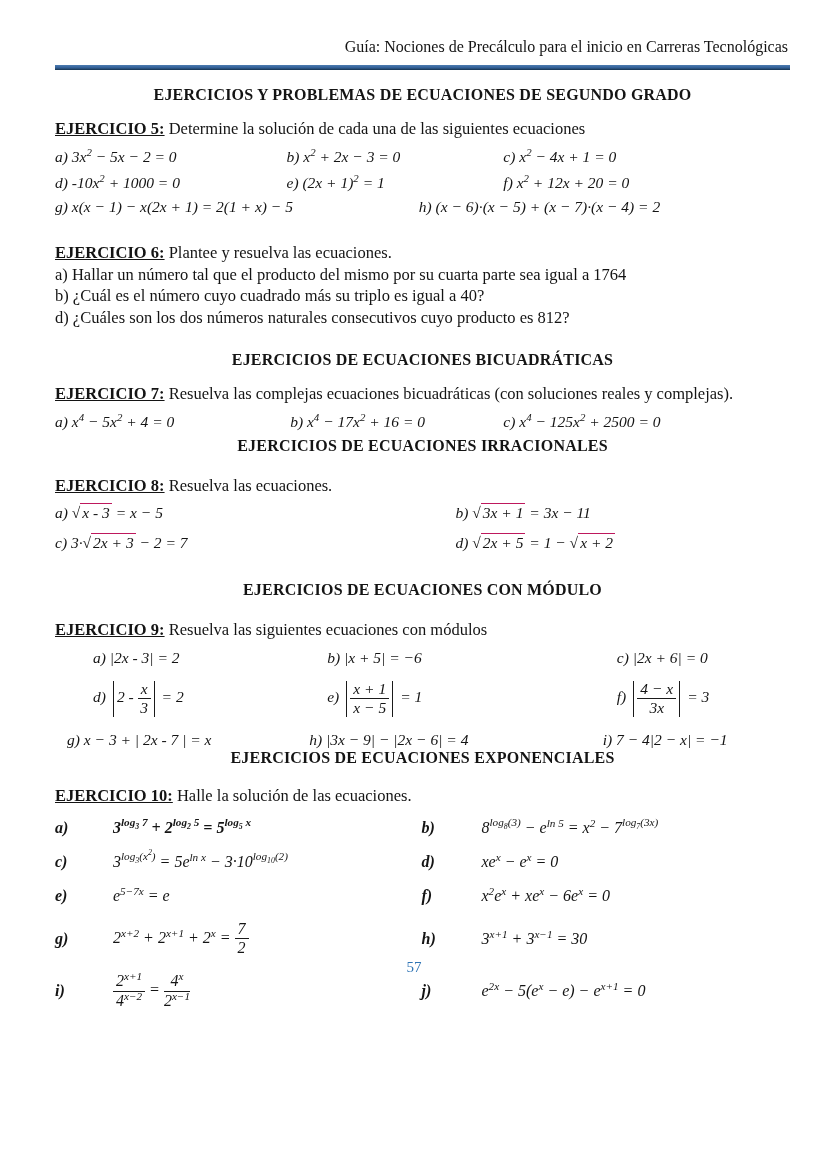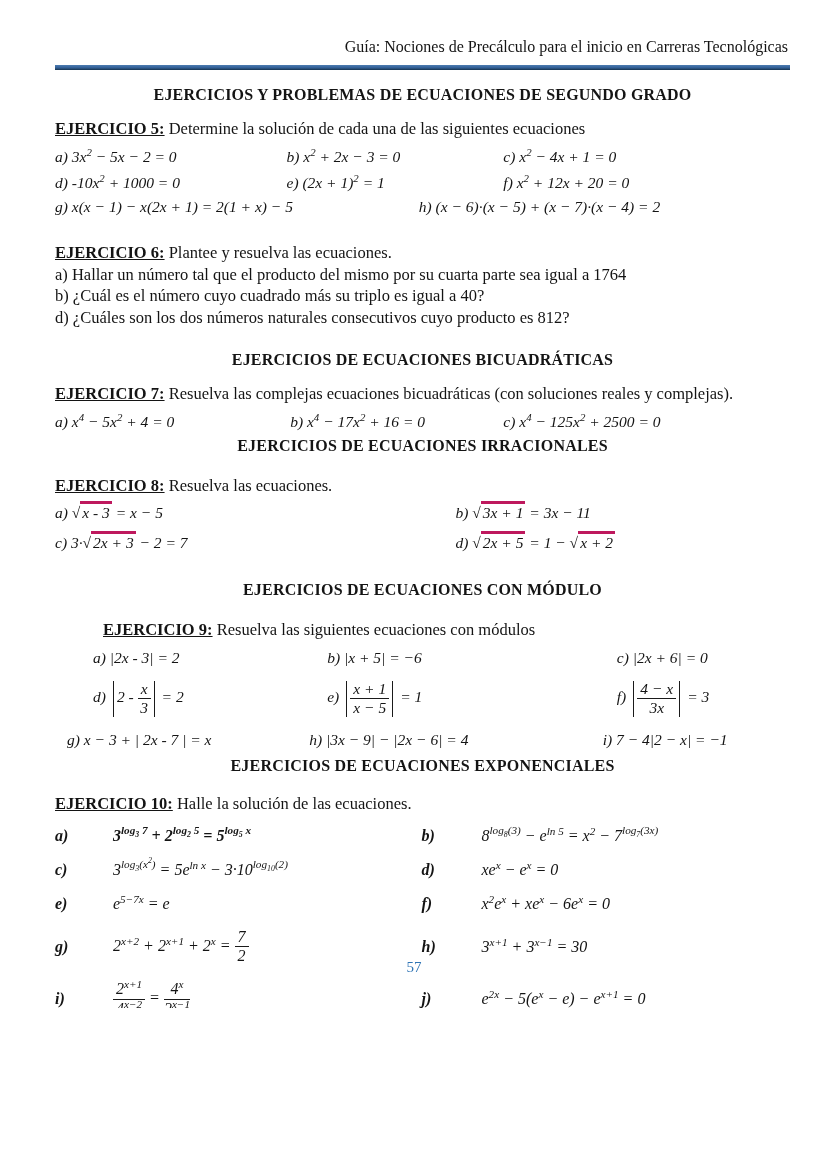--- a/index.html
+++ b/index.html
@@ -50,21 +50,21 @@
   .ej9g .r3c2{ padding-left:8px;  }
   .ej9g .r3c3{ padding-left:48px; }
   .ej10g { grid-template-columns:58px 1fr 60px 1fr; row-gap:16px; margin-top:12px; }
   .ej10-label { font-weight:bold; font-style:italic; font-size:16px; }
   .ej10g .math { font-size:16px; }
   
   .frac { display:inline-block; vertical-align:middle; text-align:center; line-height:1.05; }
   .frac .fn { display:block; border-bottom:1px solid #1a1a1a; padding:0 3px 1px; }
   .frac .fd { display:block; padding-top:1px; }
   
-  .rad { border-top:3px solid #be185d; padding:0 2px; }
+  .rad { border-top:1px solid #be185d; padding:0 2px; }
   
   .vbar { display:inline-block; width:1.2px; background:#1a1a1a; height:2.3em; vertical-align:middle; margin:0 3px; }
   
   .page-number {
     position:absolute; left:0; right:0; bottom:32px;
     text-align:center; font-size:15px; color:#2e74b5;
     font-family:"Liberation Serif","DejaVu Serif",serif;
   }
 </style>
 </head>
@@ -112,34 +112,34 @@
   <p class="para" style="margin-top:20px;"><span class="exlabel">EJERCICIO 8:</span><span> Resuelva las ecuaciones.</span></p>
   <div class="eq-grid ej8g">
     <span class="math">a) √<span class="rad">x - 3</span> = x − 5</span>
     <span class="math">b) √<span class="rad">3x + 1</span> = 3x − 11</span>
     <span class="math">c) 3·√<span class="rad">2x + 3</span> − 2 = 7</span>
     <span class="math">d) √<span class="rad">2x + 5</span> = 1 − √<span class="rad">x + 2</span></span>
   </div>
 
   <h2 class="section-title" style="margin-top:29px;">EJERCICIOS DE ECUACIONES CON MÓDULO</h2>
 
-  <p class="para" style="margin-top:20px;margin-left:48px;"><span class="exlabel">EJERCICIO 9:</span><span> Resuelva las siguientes ecuaciones con módulos</span></p>
+  <p class="para" style="margin-top:20px;"><span class="exlabel">EJERCICIO 9:</span><span> Resuelva las siguientes ecuaciones con módulos</span></p>
   <div class="eq-grid ej9g">
     <span class="math c1">a) |2x - 3| = 2</span>
     <span class="math c2">b) |x + 5| = −6</span>
     <span class="math c3">c) |2x + 6| = 0</span>
     <span class="math c1">d) <span class="vbar"></span>2 - <span class="frac"><span class="fn">x</span><span class="fd">3</span></span><span class="vbar"></span> = 2</span>
     <span class="math c2">e) <span class="vbar"></span><span class="frac"><span class="fn">x + 1</span><span class="fd">x − 5</span></span><span class="vbar"></span> = 1</span>
     <span class="math c3">f) <span class="vbar"></span><span class="frac"><span class="fn">4 − x</span><span class="fd">3x</span></span><span class="vbar"></span> = 3</span>
     <span class="math r3c1">g) x − 3 + | 2x - 7 | = x</span>
     <span class="math r3c2">h) |3x − 9| − |2x − 6| = 4</span>
     <span class="math r3c3">i) 7 − 4|2 − x| = −1</span>
   </div>
 
-  <h2 class="section-title" style="margin-top:8px;">EJERCICIOS DE ECUACIONES EXPONENCIALES</h2>
+  <h2 class="section-title" style="">EJERCICIOS DE ECUACIONES EXPONENCIALES</h2>
 
   <p class="para" style="margin-top:18px;"><span class="exlabel">EJERCICIO 10:</span><span> Halle la solución de las ecuaciones.</span></p>
   <div class="eq-grid ej10g">
     <span class="ej10-label">a)</span>
     <span class="math"><b>3<sup>log<sub>3</sub> 7</sup> + 2<sup>log<sub>2</sub> 5</sup> = 5<sup>log<sub>5</sub> x</sup></b></span>
     <span class="ej10-label">b)</span>
     <span class="math">8<sup>log<sub>8</sub>(3)</sup> − e<sup>ln 5</sup> = x<sup>2</sup> − 7<sup>log<sub>7</sub>(3x)</sup></span>
 
     <span class="ej10-label">c)</span>
     <span class="math">3<sup>log<sub>3</sub>(x<sup>2</sup>)</sup> = 5e<sup>ln x</sup> − 3·10<sup>log<sub>10</sub>(2)</sup></span>

